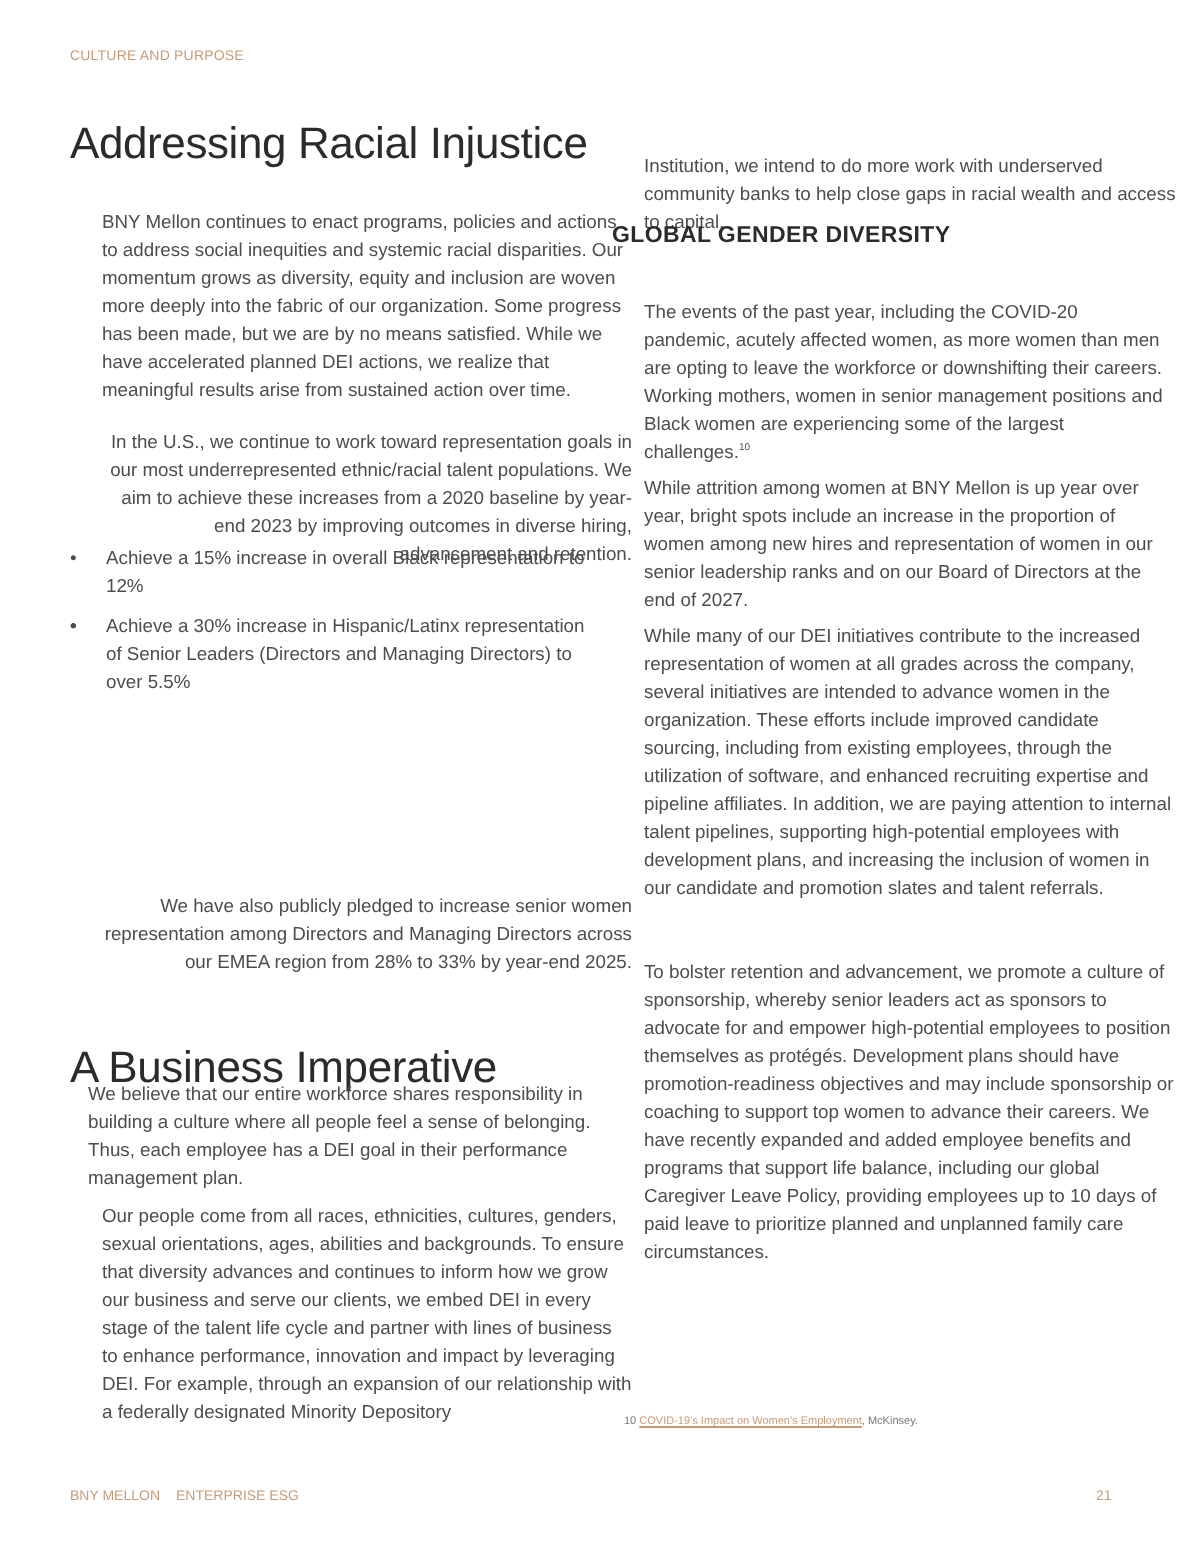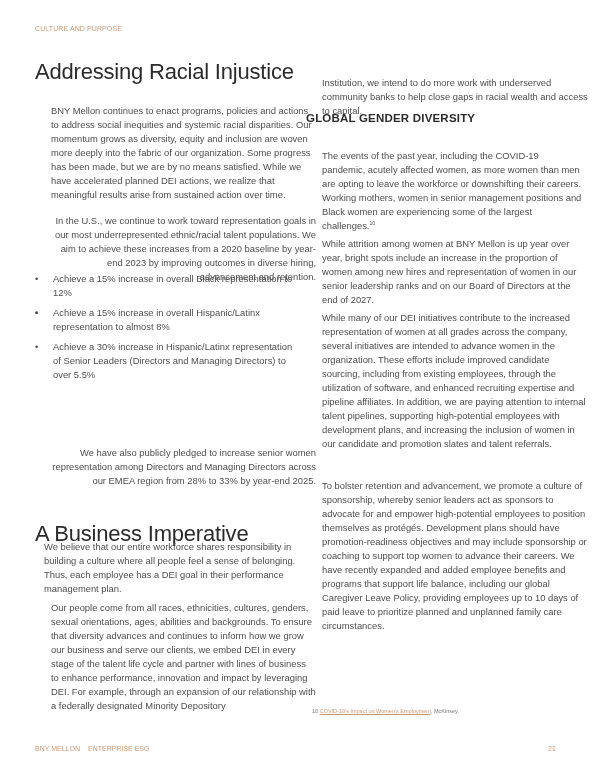--- a/index.html
+++ b/index.html
@@ -25,33 +25,33 @@
 
 <div class="kicker">CULTURE AND PURPOSE</div>
 
 <h1 class="abs" style="left:35px; top:59px;">Addressing Racial Injustice</h1>
 <p class="abs" style="left:35px; top:88px; width:265px;">BNY Mellon continues to enact programs, policies and actions to address social inequities and systemic racial disparities. Our momentum grows as diversity, equity and inclusion are woven more deeply into the fabric of our organization. Some progress has been made, but we are by no means satisfied. While we have accelerated planned DEI actions, we realize that meaningful results arise from sustained action over time.</p>
 <p class="abs" style="left:35px; top:198px; width:265px;text-align:right;">In the U.S., we continue to work toward representation goals in our most underrepresented ethnic/racial talent populations. We aim to achieve these increases from a 2020 baseline by year-end 2023 by improving outcomes in diverse hiring, advancement and retention.</p>
 
 <ul class="abs" style="left:35px; top:272px; width:265px;">
   <li style="margin-bottom:6px;"><span class="bullet">•</span><span>Achieve a 15% increase in overall Black representation to 12%</span></li>
   <li style="margin-bottom:6px;"><span class="bullet">•</span></li>
-  <li style="margin-bottom:6px;"><span class="bullet">•</span><span>Achieve a 15% increase in overall Hispanic/Latinx representation to almost 8%</span></li>
+  <li style="margin-bottom:6px;"><span class="bullet">•</span></li>
   <li><span class="bullet">•</span><span>Achieve a 30% increase in Hispanic/Latinx representation of Senior Leaders (Directors and Managing Directors) to over 5.5%</span></li>
 </ul>
 
 <p class="abs" style="left:35px; top:430px; width:265px;text-align:right;">We have also publicly pledged to increase senior women representation among Directors and Managing Directors across our EMEA region from 28% to 33% by year-end 2025.</p>
 
 <h1 class="abs" style="left:35px; top:521px;">A Business Imperative</h1>
 <p class="abs" style="left:28px; top:524px; width:265px;">We believe that our entire workforce shares responsibility in building a culture where all people feel a sense of belonging. Thus, each employee has a DEI goal in their performance management plan.</p>
 <p class="abs" style="left:35px; top:585px; width:265px;">Our people come from all races, ethnicities, cultures, genders, sexual orientations, ages, abilities and backgrounds. To ensure that diversity advances and continues to inform how we grow our business and serve our clients, we embed DEI in every stage of the talent life cycle and partner with lines of business to enhance performance, innovation and impact by leveraging DEI. For example, through an expansion of our relationship with a federally designated Minority Depository</p>
 
 <p class="abs" style="left:306px; top:60px; width:268px;">Institution, we intend to do more work with underserved community banks to help close gaps in racial wealth and access to capital.</p>
 <h2 class="abs" style="left:306px; top:112px;">GLOBAL GENDER DIVERSITY</h2>
-<p class="abs" style="left:306px; top:133px; width:262px;"><span>The events of the past year, including the COVID-19 pandemic, acutely affected women, as more women than men are opting to leave the workforce or downshifting their careers. Working mothers, women in senior management positions and Black women are experiencing some of the largest challenges.</span><sup>10</sup></p>
+<p class="abs" style="left:306px; top:133px; width:262px;"><span>The events of the past year, including the COVID-20 pandemic, acutely affected women, as more women than men are opting to leave the workforce or downshifting their careers. Working mothers, women in senior management positions and Black women are experiencing some of the largest challenges.</span><sup>10</sup></p>
 <p class="abs" style="left:306px; top:221px; width:262px;">While attrition among women at BNY Mellon is up year over year, bright spots include an increase in the proportion of women among new hires and representation of women in our senior leadership ranks and on our Board of Directors at the end of 2027.</p>
 <p class="abs" style="left:306px; top:295px; width:268px;">While many of our DEI initiatives contribute to the increased representation of women at all grades across the company, several initiatives are intended to advance women in the organization. These efforts include improved candidate sourcing, including from existing employees, through the utilization of software, and enhanced recruiting expertise and pipeline affiliates. In addition, we are paying attention to internal talent pipelines, supporting high-potential employees with development plans, and increasing the inclusion of women in our candidate and promotion slates and talent referrals.</p>
 <p class="abs" style="left:306px; top:463px; width:268px;">To bolster retention and advancement, we promote a culture of sponsorship, whereby senior leaders act as sponsors to advocate for and empower high-potential employees to position themselves as protégés. Development plans should have promotion-readiness objectives and may include sponsorship or coaching to support top women to advance their careers. We have recently expanded and added employee benefits and programs that support life balance, including our global Caregiver Leave Policy, providing employees up to 10 days of paid leave to prioritize planned and unplanned family care circumstances.</p>
 
 <div class="footnote">
   <span>10</span>
   <a>COVID-19’s Impact on Women’s Employment</a><span>, McKinsey.</span>
 </div>
 
 <div class="footer-left">

